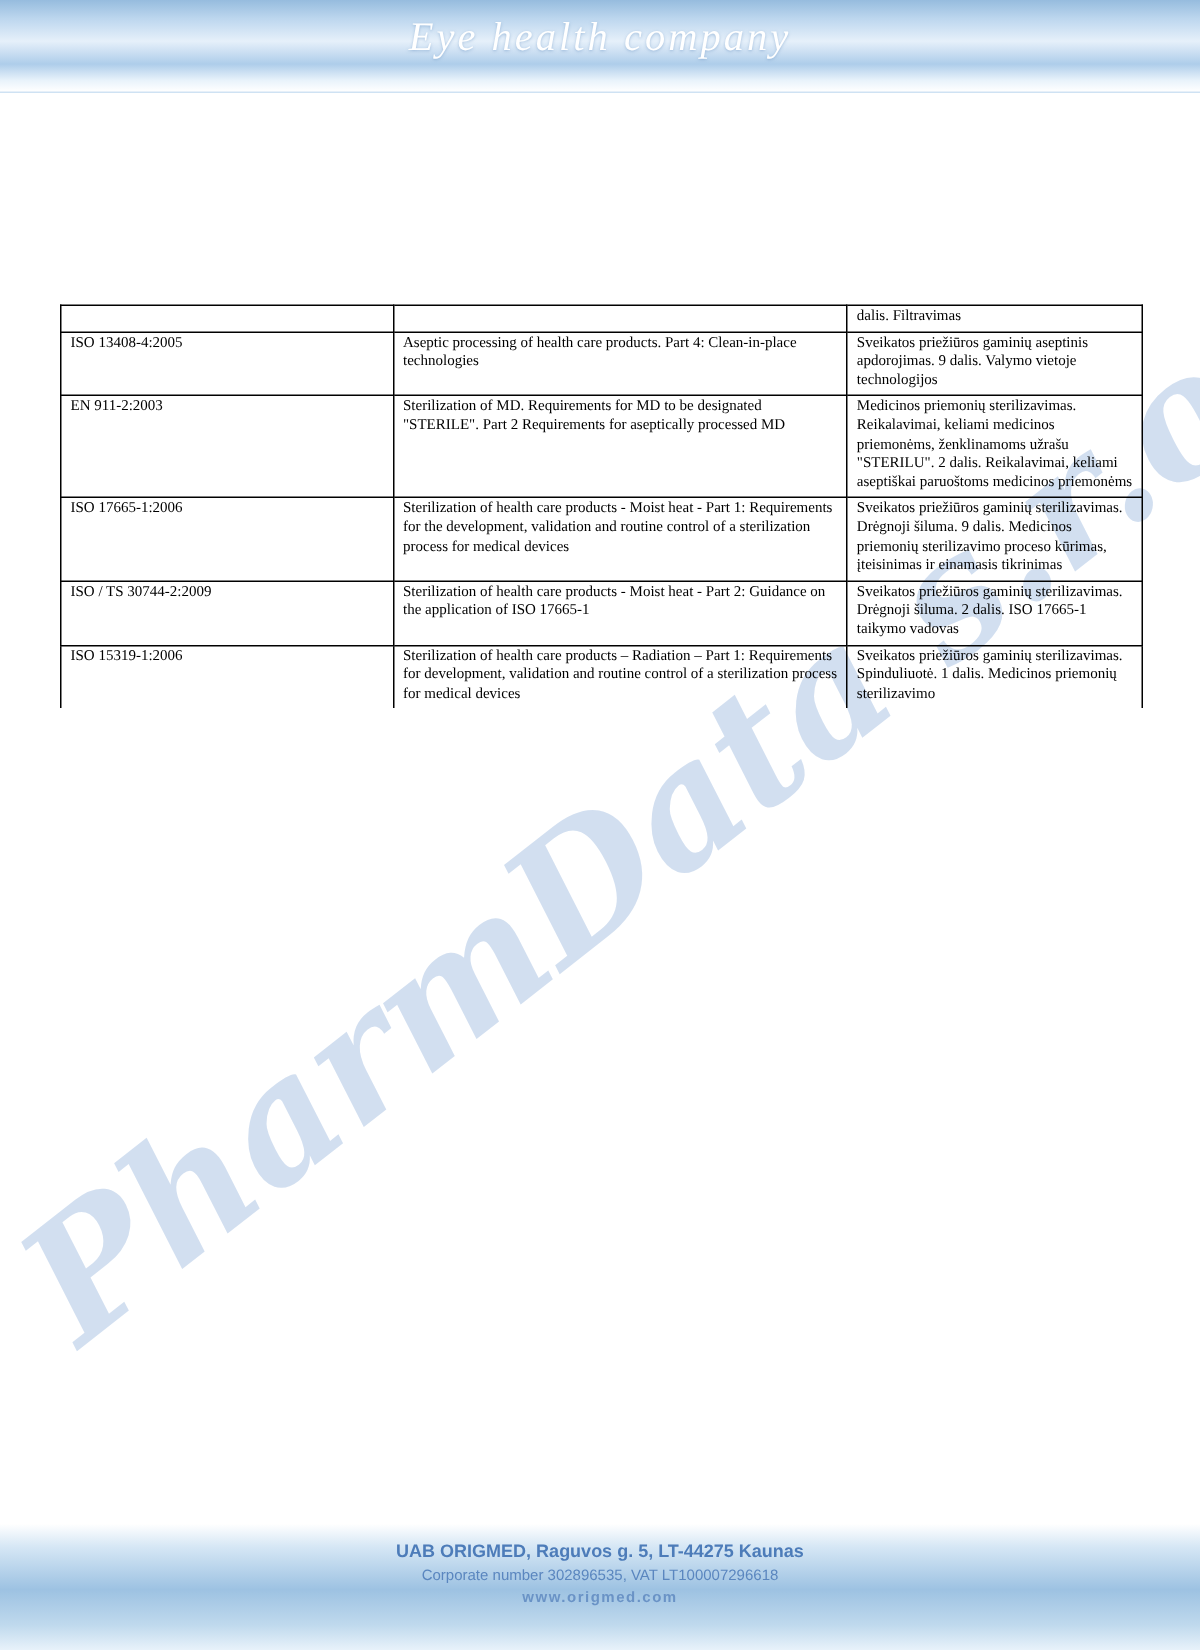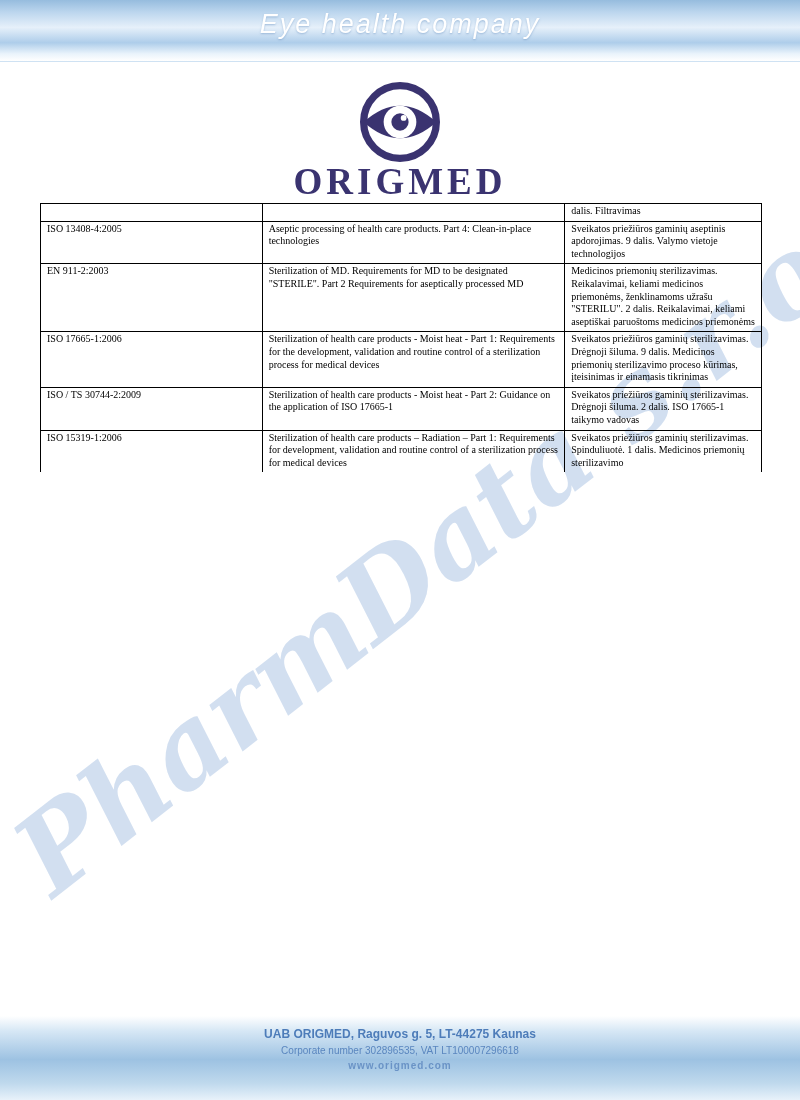--- a/index.html
+++ b/index.html
@@ -8,21 +8,21 @@
   .page { position:relative; width:800px; height:1100px; background:#ffffff; overflow:hidden; }
 
   
   .banner {
     position:absolute; top:0; left:0; width:100%; height:62px; z-index:2;
     background:linear-gradient(180deg,#96bcde 0%,#bcd6ee 20%,#e6f0fa 45%,#aecdea 70%,#e9f3fb 88%,#ffffff 100%);
     border-bottom:1px solid #cfe2f3;
   }
   .banner-text {
     position:absolute; top:9px; width:100%; text-align:center;
-    font-family:Liberation Sans, sans-serif; font-style:italic;
+    font-family:Liberation Serif, serif; font-style:italic;
     font-size:27px; color:#ffffff; letter-spacing:2px;
     text-shadow:0 1px 2px rgba(110,150,195,0.55);
   }
 
   
   .logo-block { position:absolute; top:80px; left:0; width:100%; text-align:center; z-index:3; }
   .brand-name {
     font-family:"Liberation Serif", serif; font-weight:bold;
     font-size:37px; color:#3a3370; letter-spacing:4px; margin-top:-8px;
   }
@@ -63,32 +63,20 @@
 </style>
 </head>
 <body>
 
 <div class="page">
 
   <div class="banner">
     <div class="banner-text">Eye health company</div>
   </div>
 
-  <div class="logo-block">
-    <span>
-      <svg width="100" height="84" viewBox="0 0 110 92" aria-hidden="true">
-        <circle cx="55" cy="46" r="40" fill="none" stroke="#3a3370" stroke-width="8"></circle>
-        <path d="M15,46 Q55,10 95,46 Q55,82 15,46 Z" fill="#3a3370"></path>
-        <circle cx="55" cy="46" r="18" fill="#ffffff"></circle>
-        <circle cx="55" cy="46" r="9.5" fill="#3a3370"></circle>
-        <circle cx="59" cy="41.5" r="3.2" fill="#ffffff"></circle>
-      </svg>
-    </span>
-    <div class="brand-name">ORIGMED</div>
-  </div>
 
   <div class="watermark">PharmData s.r.o.</div>
 
   <table class="std">
     <tbody>
         <tr>
       <td class="col-code"></td>
       <td class="col-en"></td>
       <td class="col-lt">dalis. Filtravimas</td>
     </tr>

